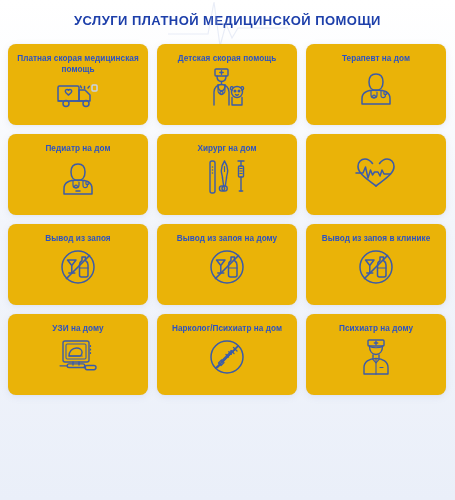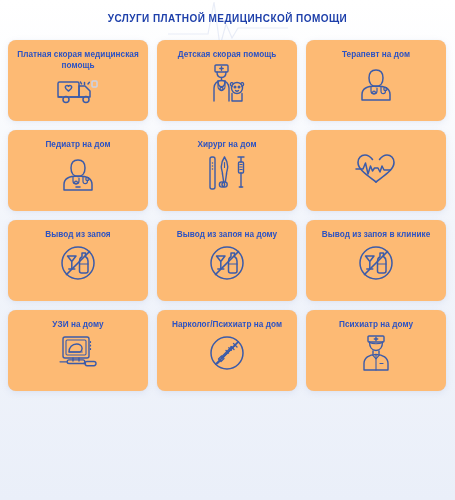--- a/index.html
+++ b/index.html
@@ -6,40 +6,40 @@
   body{
     width:455px;height:500px;
     background:linear-gradient(180deg,#ffffff 0%,#fbfcfe 18%,#f2f5fb 45%,#eef2fa 75%,#eaeff9 100%);
     font-family:"Liberation Sans","DejaVu Sans",sans-serif;
     overflow:hidden;
     position:relative;
   }
   .page-title{
     text-align:center;
     color:#1d3faa;
-    font-size:10px;
+    font-size:13px;
     font-weight:bold;
     letter-spacing:0.45px;
     padding-top:13px;
     margin:0 0 16px 0;
     text-transform:uppercase;
     white-space:nowrap;
   }
   .grid{
     display:flex;
     flex-wrap:wrap;
     gap:9px 9px;
     padding:0 8px;
     box-sizing:border-box;
     width:455px;
   }
   .card{
     width:140px;
     height:81px;
-    background:#fdba74;
+    background:#eab308;
     border-radius:8px;
     box-shadow:0 2px 7px rgba(120,140,190,0.13), 0 0 1px rgba(130,150,200,0.22);
     display:flex;
     flex-direction:column;
     align-items:center;
     box-sizing:border-box;
     padding:9px 7px 16px 7px;
     position:relative;
   }
   .card-label{

